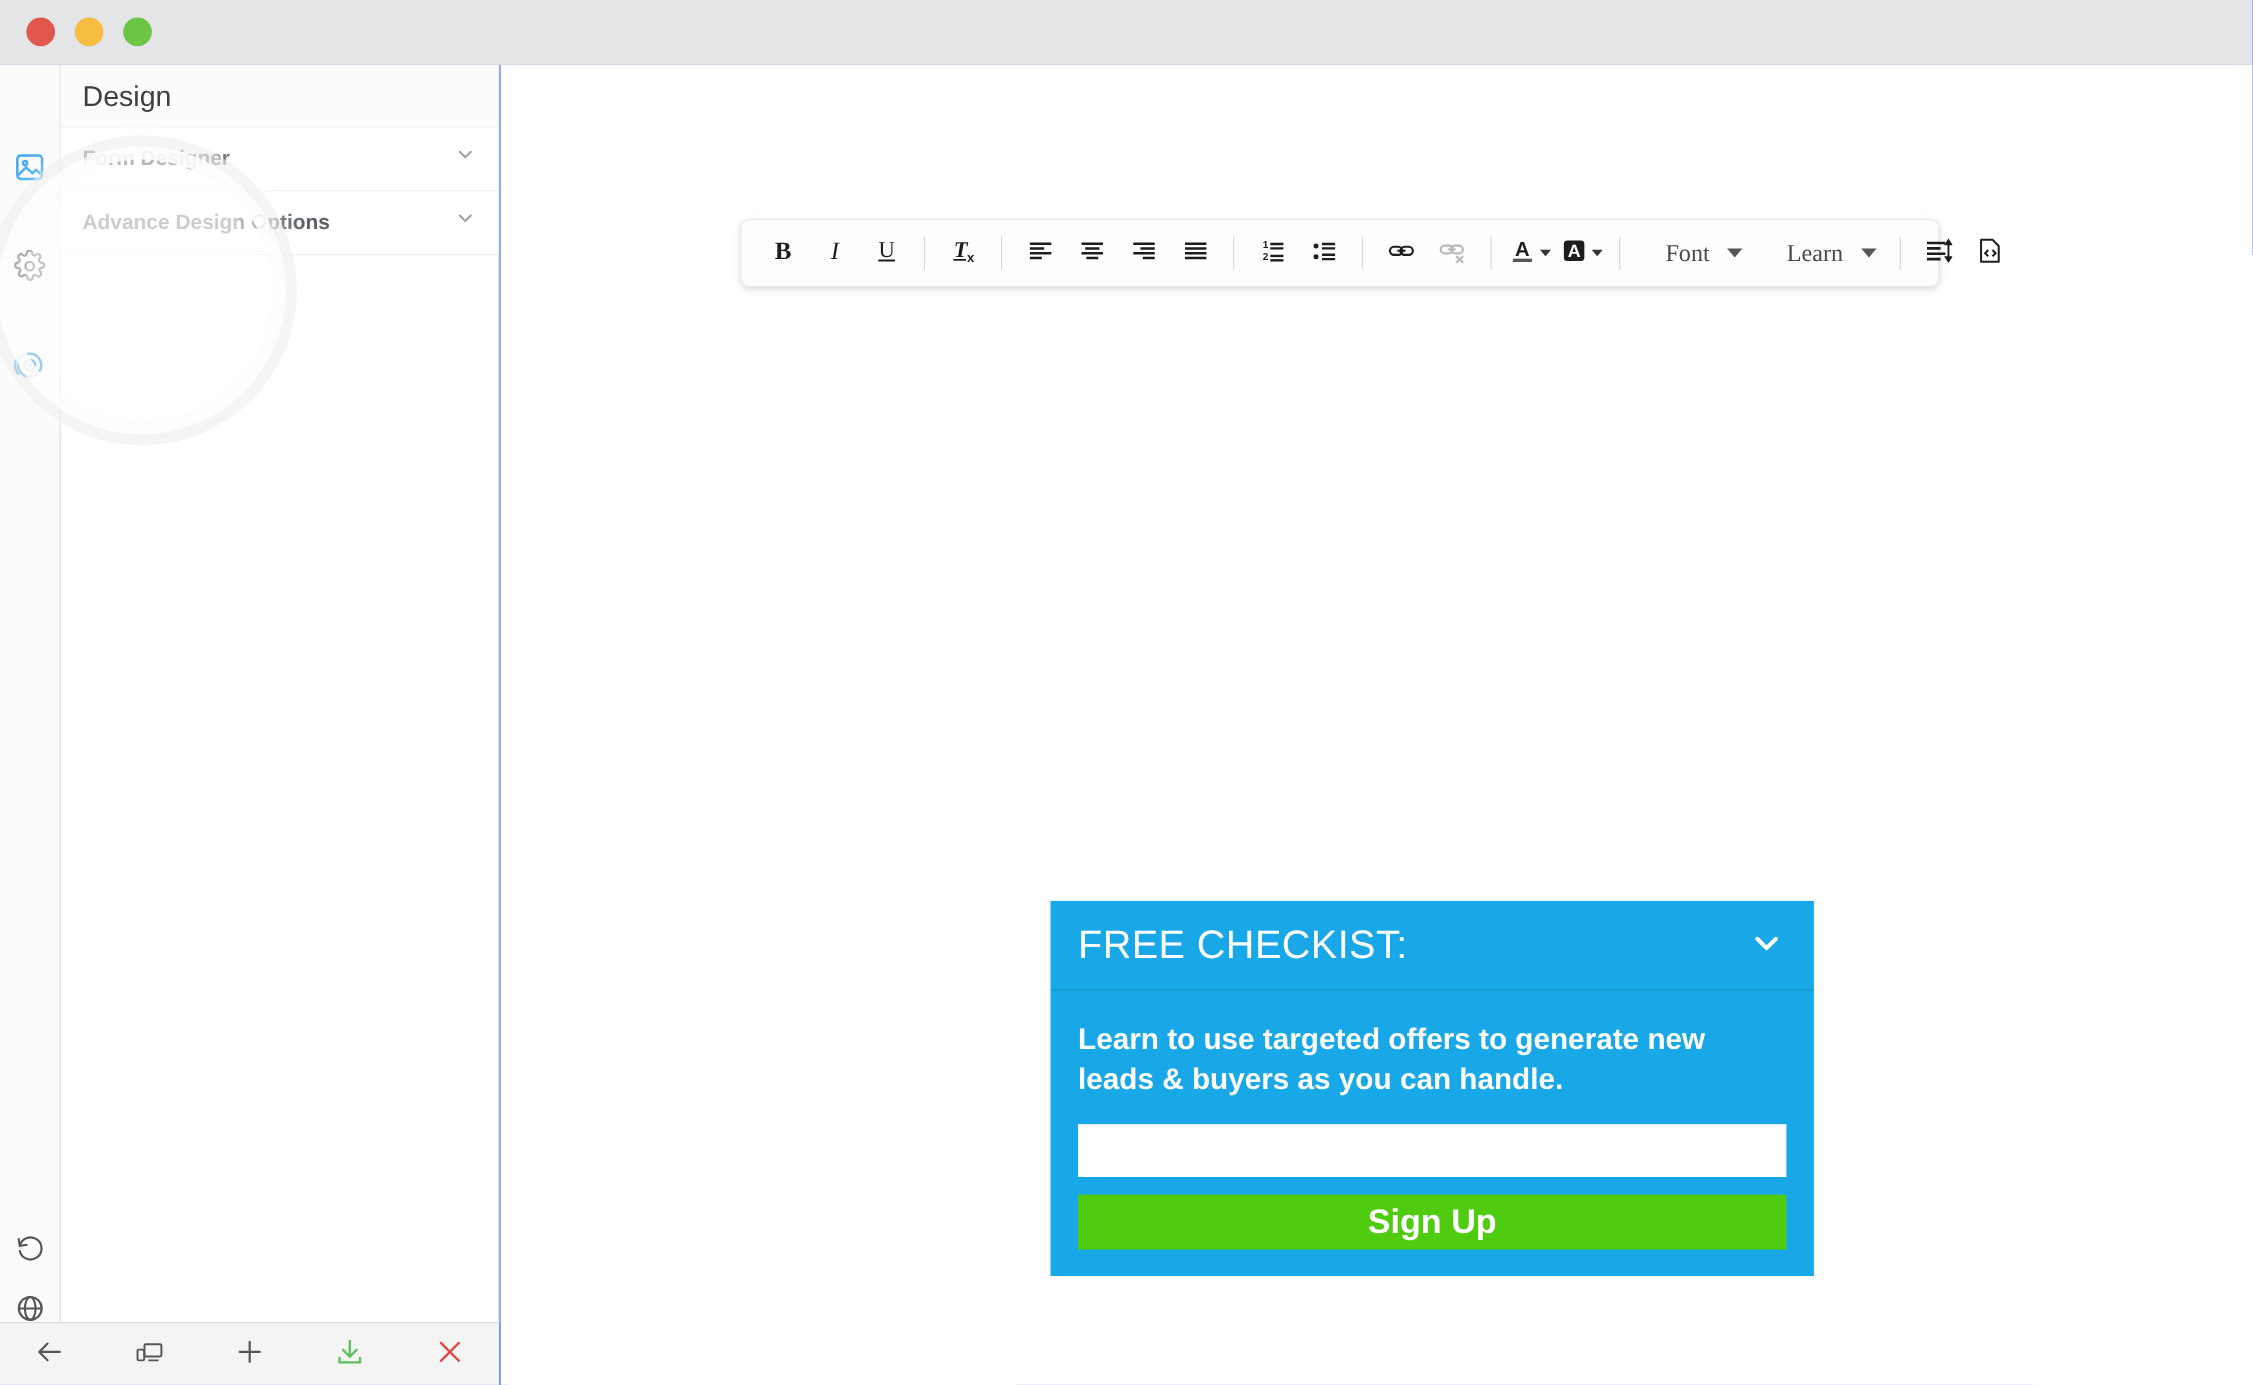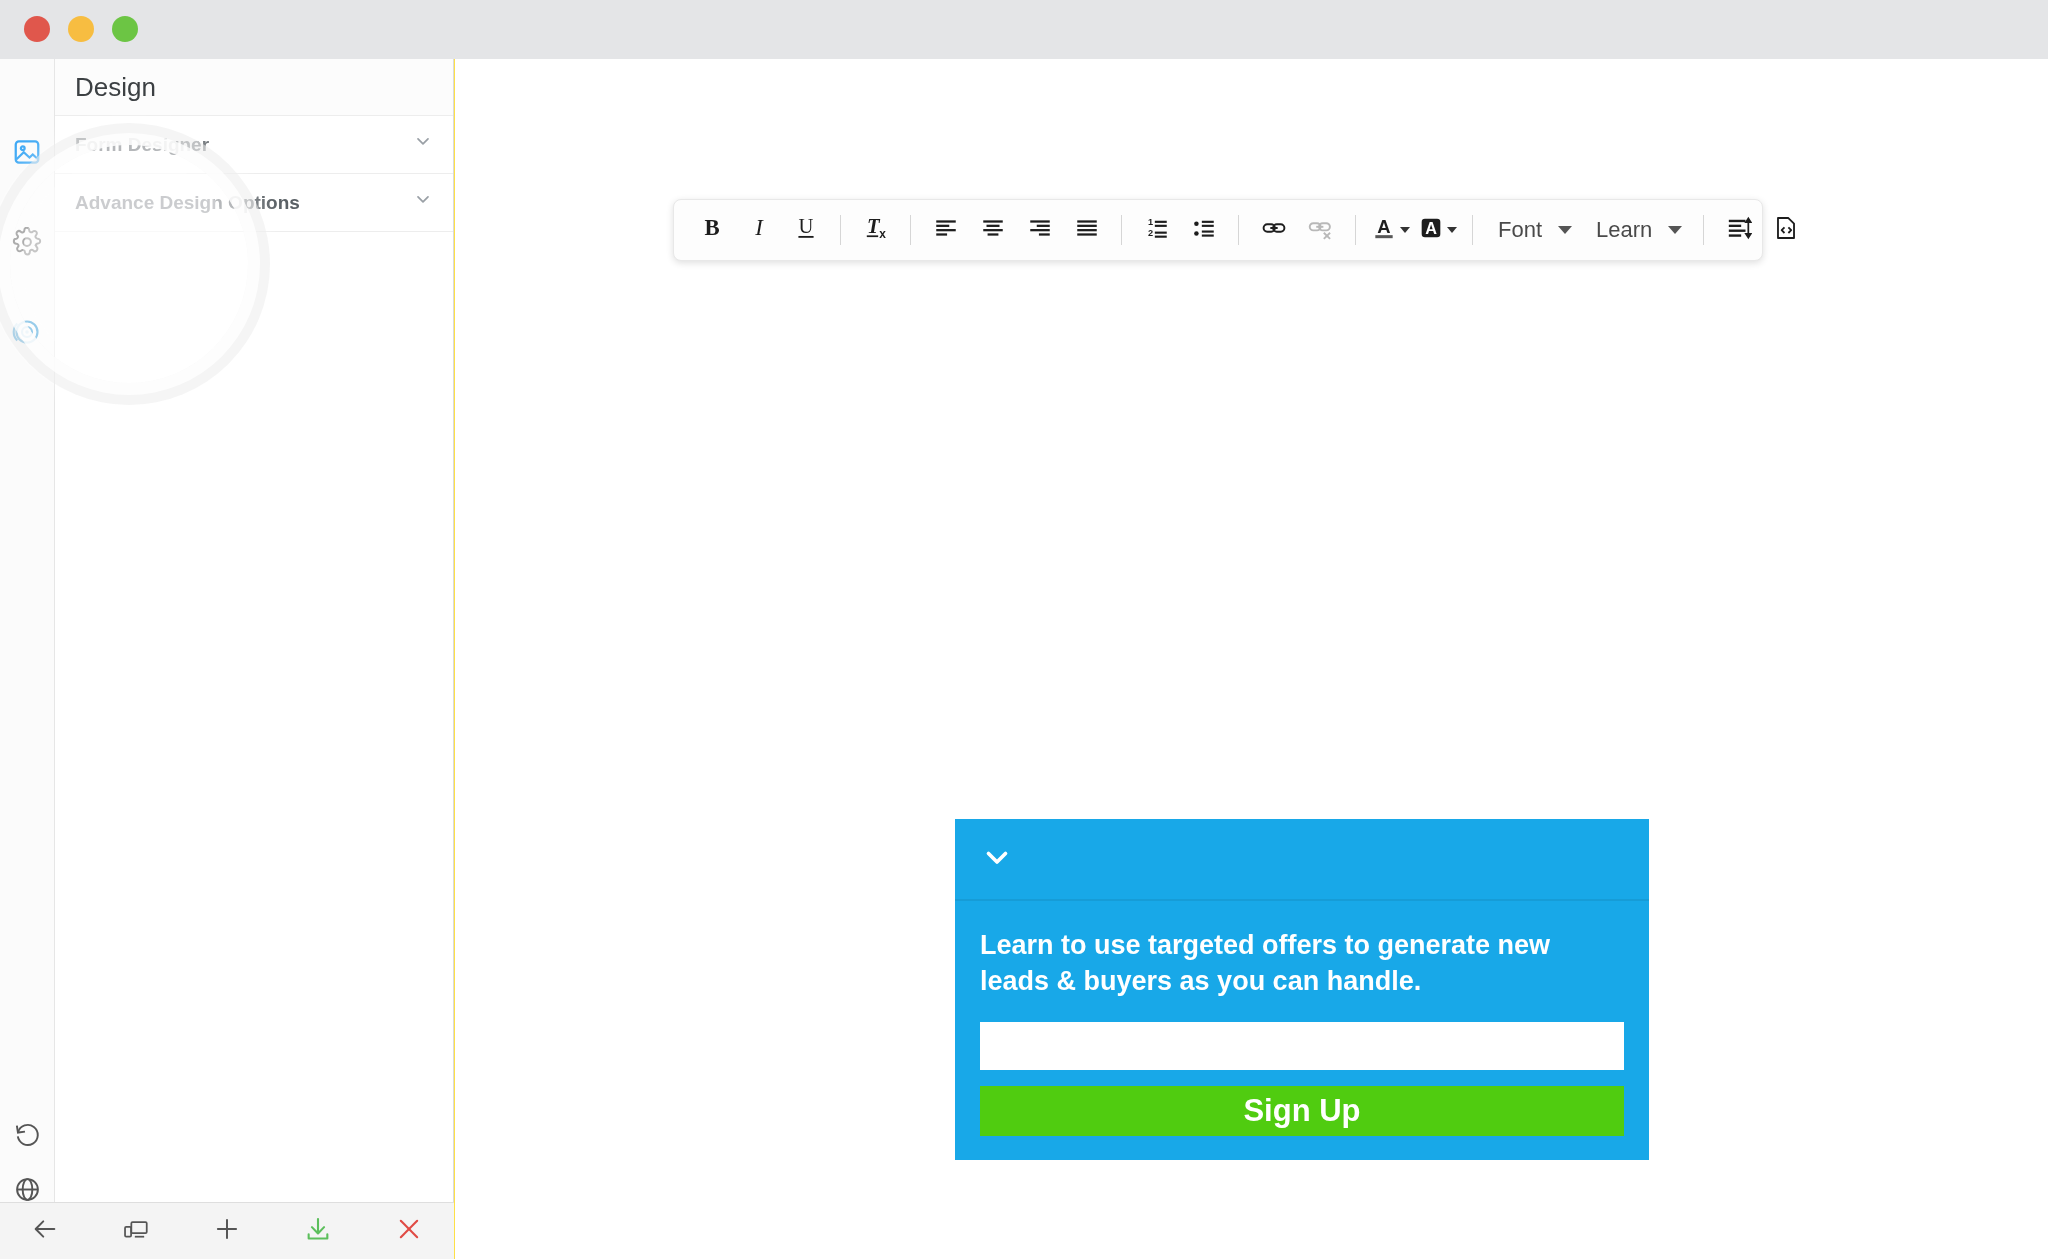--- a/index.html
+++ b/index.html
@@ -9,21 +9,21 @@
     height: 1259px;
     overflow: hidden;
     background: #ffffff;
     font-family: "Liberation Sans", sans-serif;
   }
 
   #app {
     position: relative;
     width: 2048px;
     height: 1259px;
-    background: #fde047;
+    background: #1d4ed8;
     overflow: hidden;
   }
 
   
   .titlebar {
     position: absolute;
     left: 0; top: 0;
     width: 2048px;
     height: 59px;
     background: #e4e5e7;
@@ -217,21 +217,22 @@
     display: flex;
     align-items: center;
     gap: 16px;
     padding: 0 10px 0 14px;
     height: 46px;
     flex: 0 0 auto;
   }
   .tb-dd .lbl {
     font-size: 22px;
     color: #4a4a4a;
-    font-family: Liberation Sans, sans-serif;
+    font-family: Liberation Serif, serif;
+    margin-left: 16px;
   }
   .caret-d {
     width: 0; height: 0;
     border-left: 7px solid transparent;
     border-right: 7px solid transparent;
     border-top: 8px solid #555;
     display: block;
   }
   .caret-s {
     width: 0; height: 0;
@@ -655,20 +656,21 @@
             <polyline points="10.6,11.4 8,14 10.6,16.6"></polyline>
             <polyline points="14.2,11.4 16.8,14 14.2,16.6"></polyline>
           </svg>
         </span>
       </div>
     </div>
 
     <div class="optin">
 
       <div class="optin-head">
+        <span class="ttl">FREE CHECKIST:</span>
         <span>
           <svg width="34" height="34" viewBox="0 0 24 24" fill="none" stroke="#ffffff" stroke-width="2.6" stroke-linecap="round" stroke-linejoin="round">
             <polyline points="6,9.5 12,15.5 18,9.5"></polyline>
           </svg>
         </span>
       </div>
 
       <div class="optin-body">
         <div class="optin-sub">Learn to use targeted offers to generate new leads &amp; buyers as you can handle.</div>
         <input class="optin-input" type="text" placeholder="" style="">

